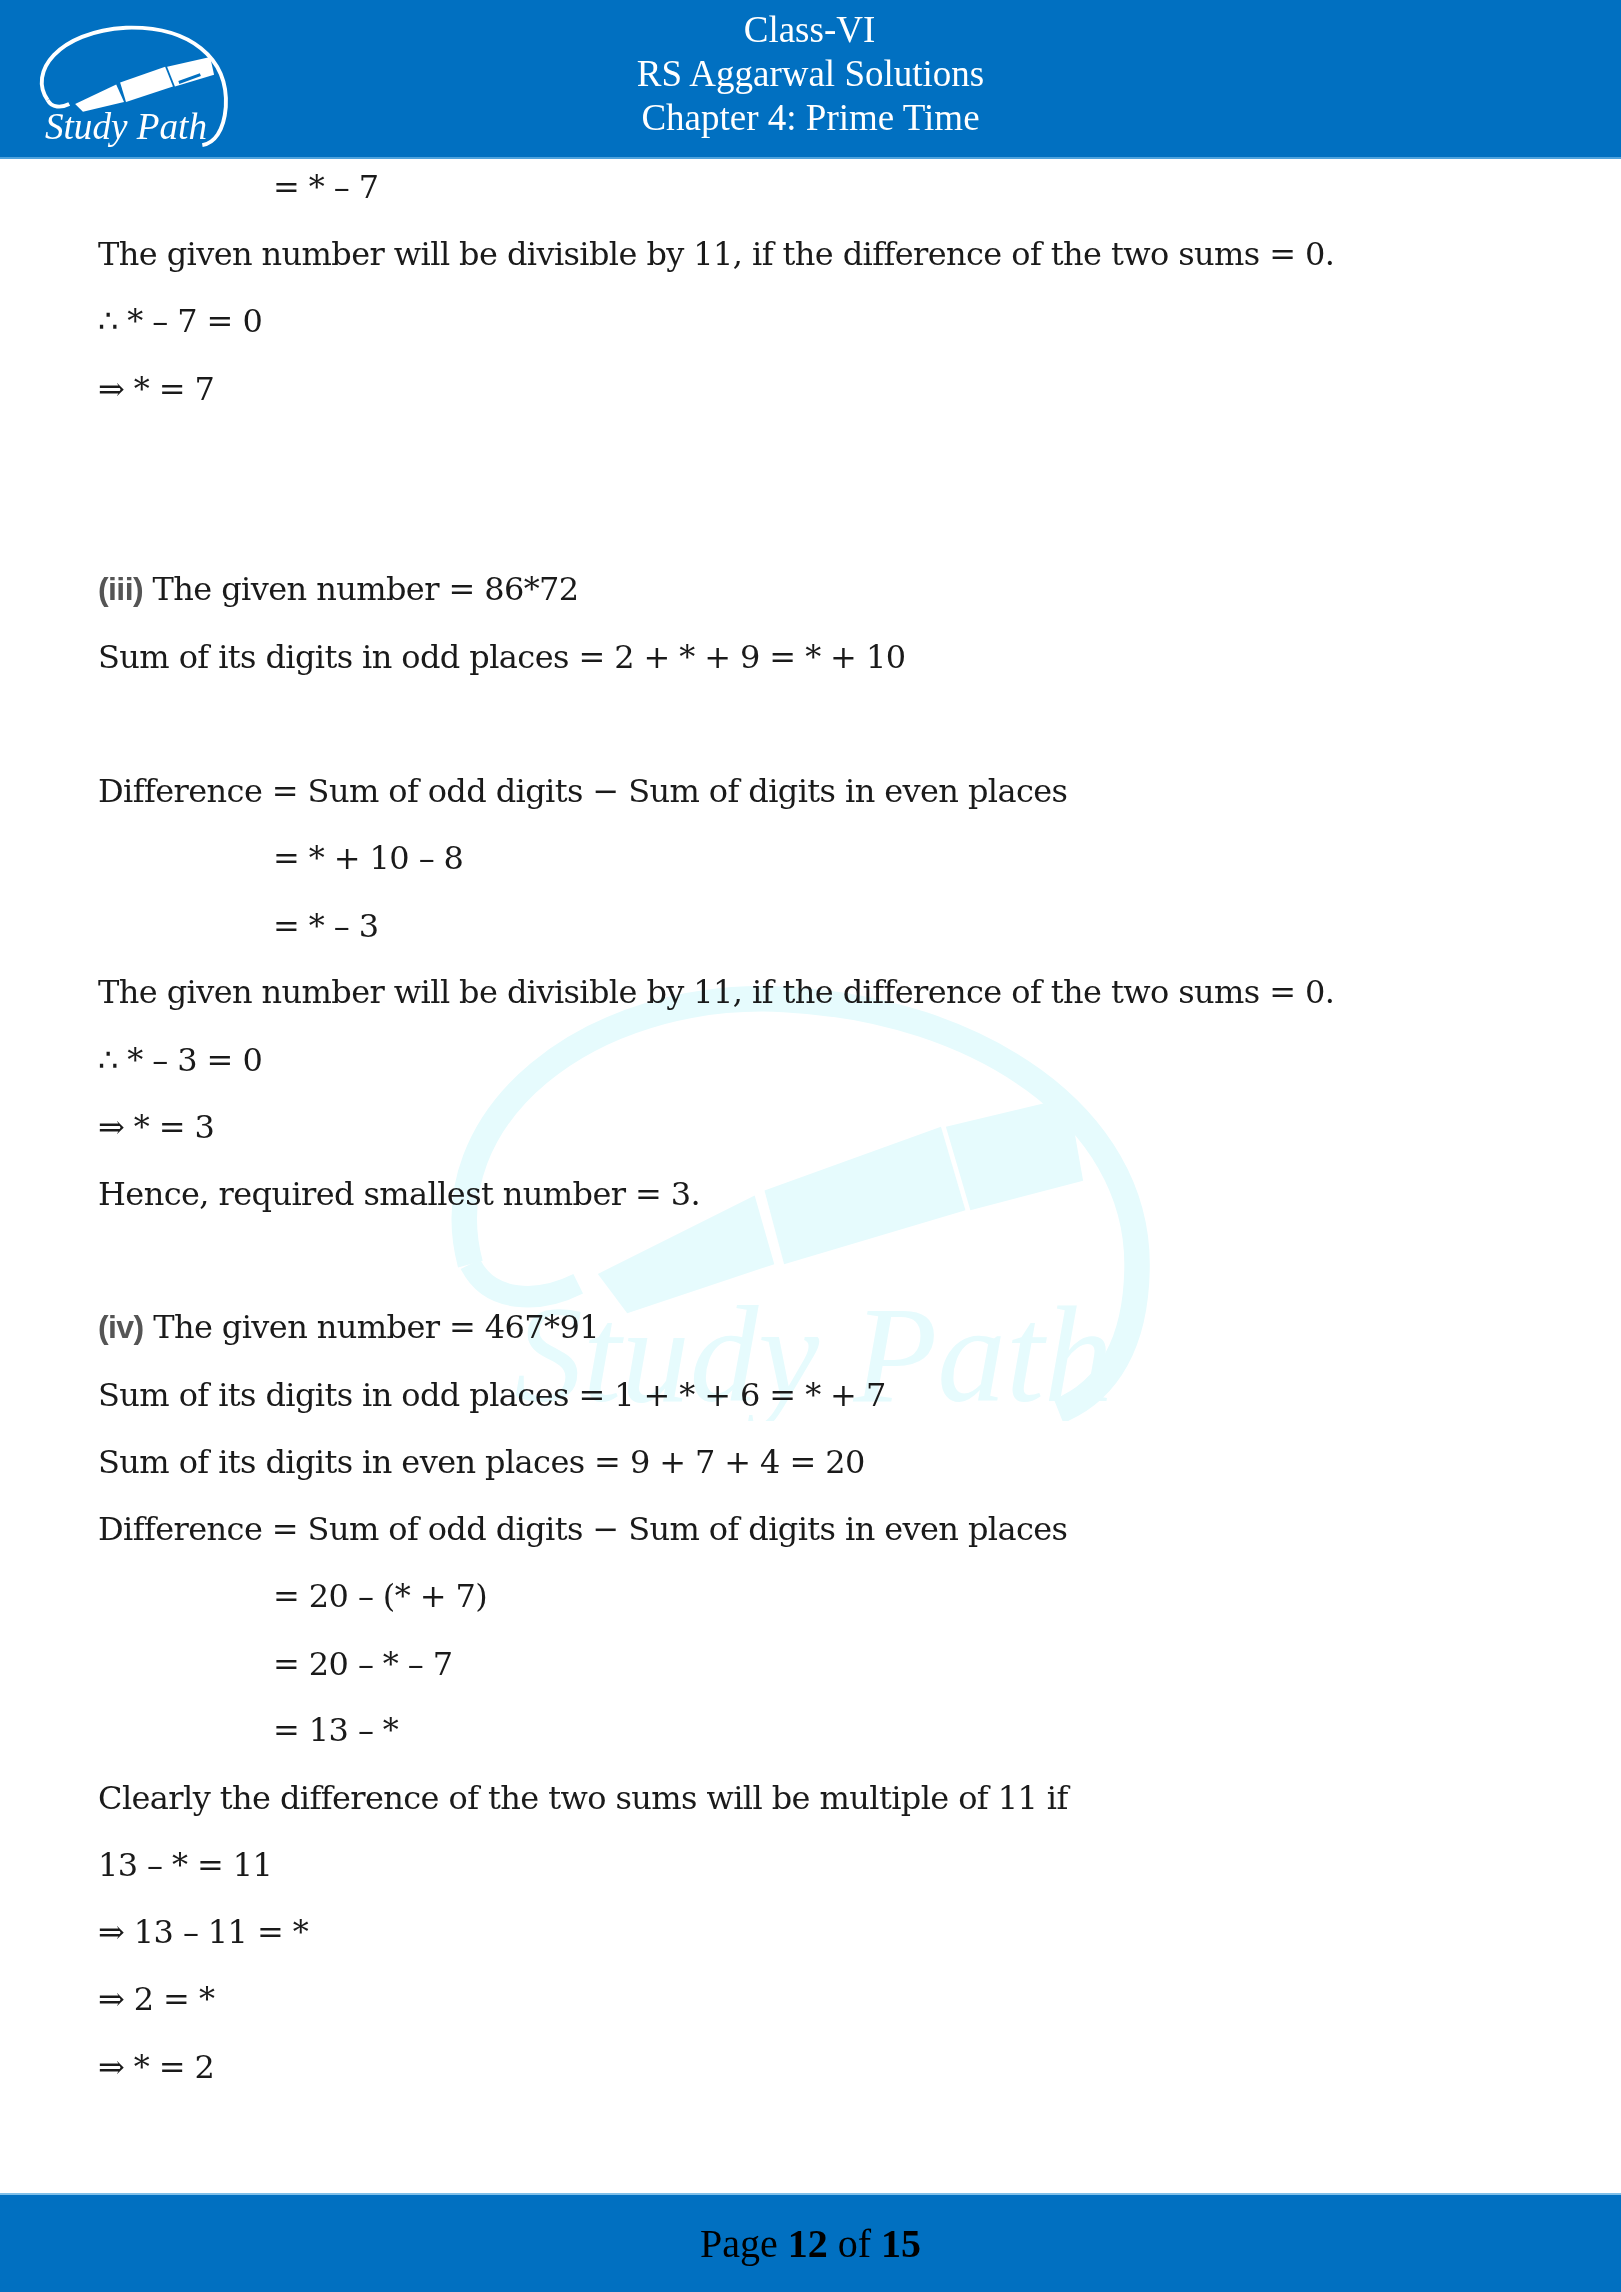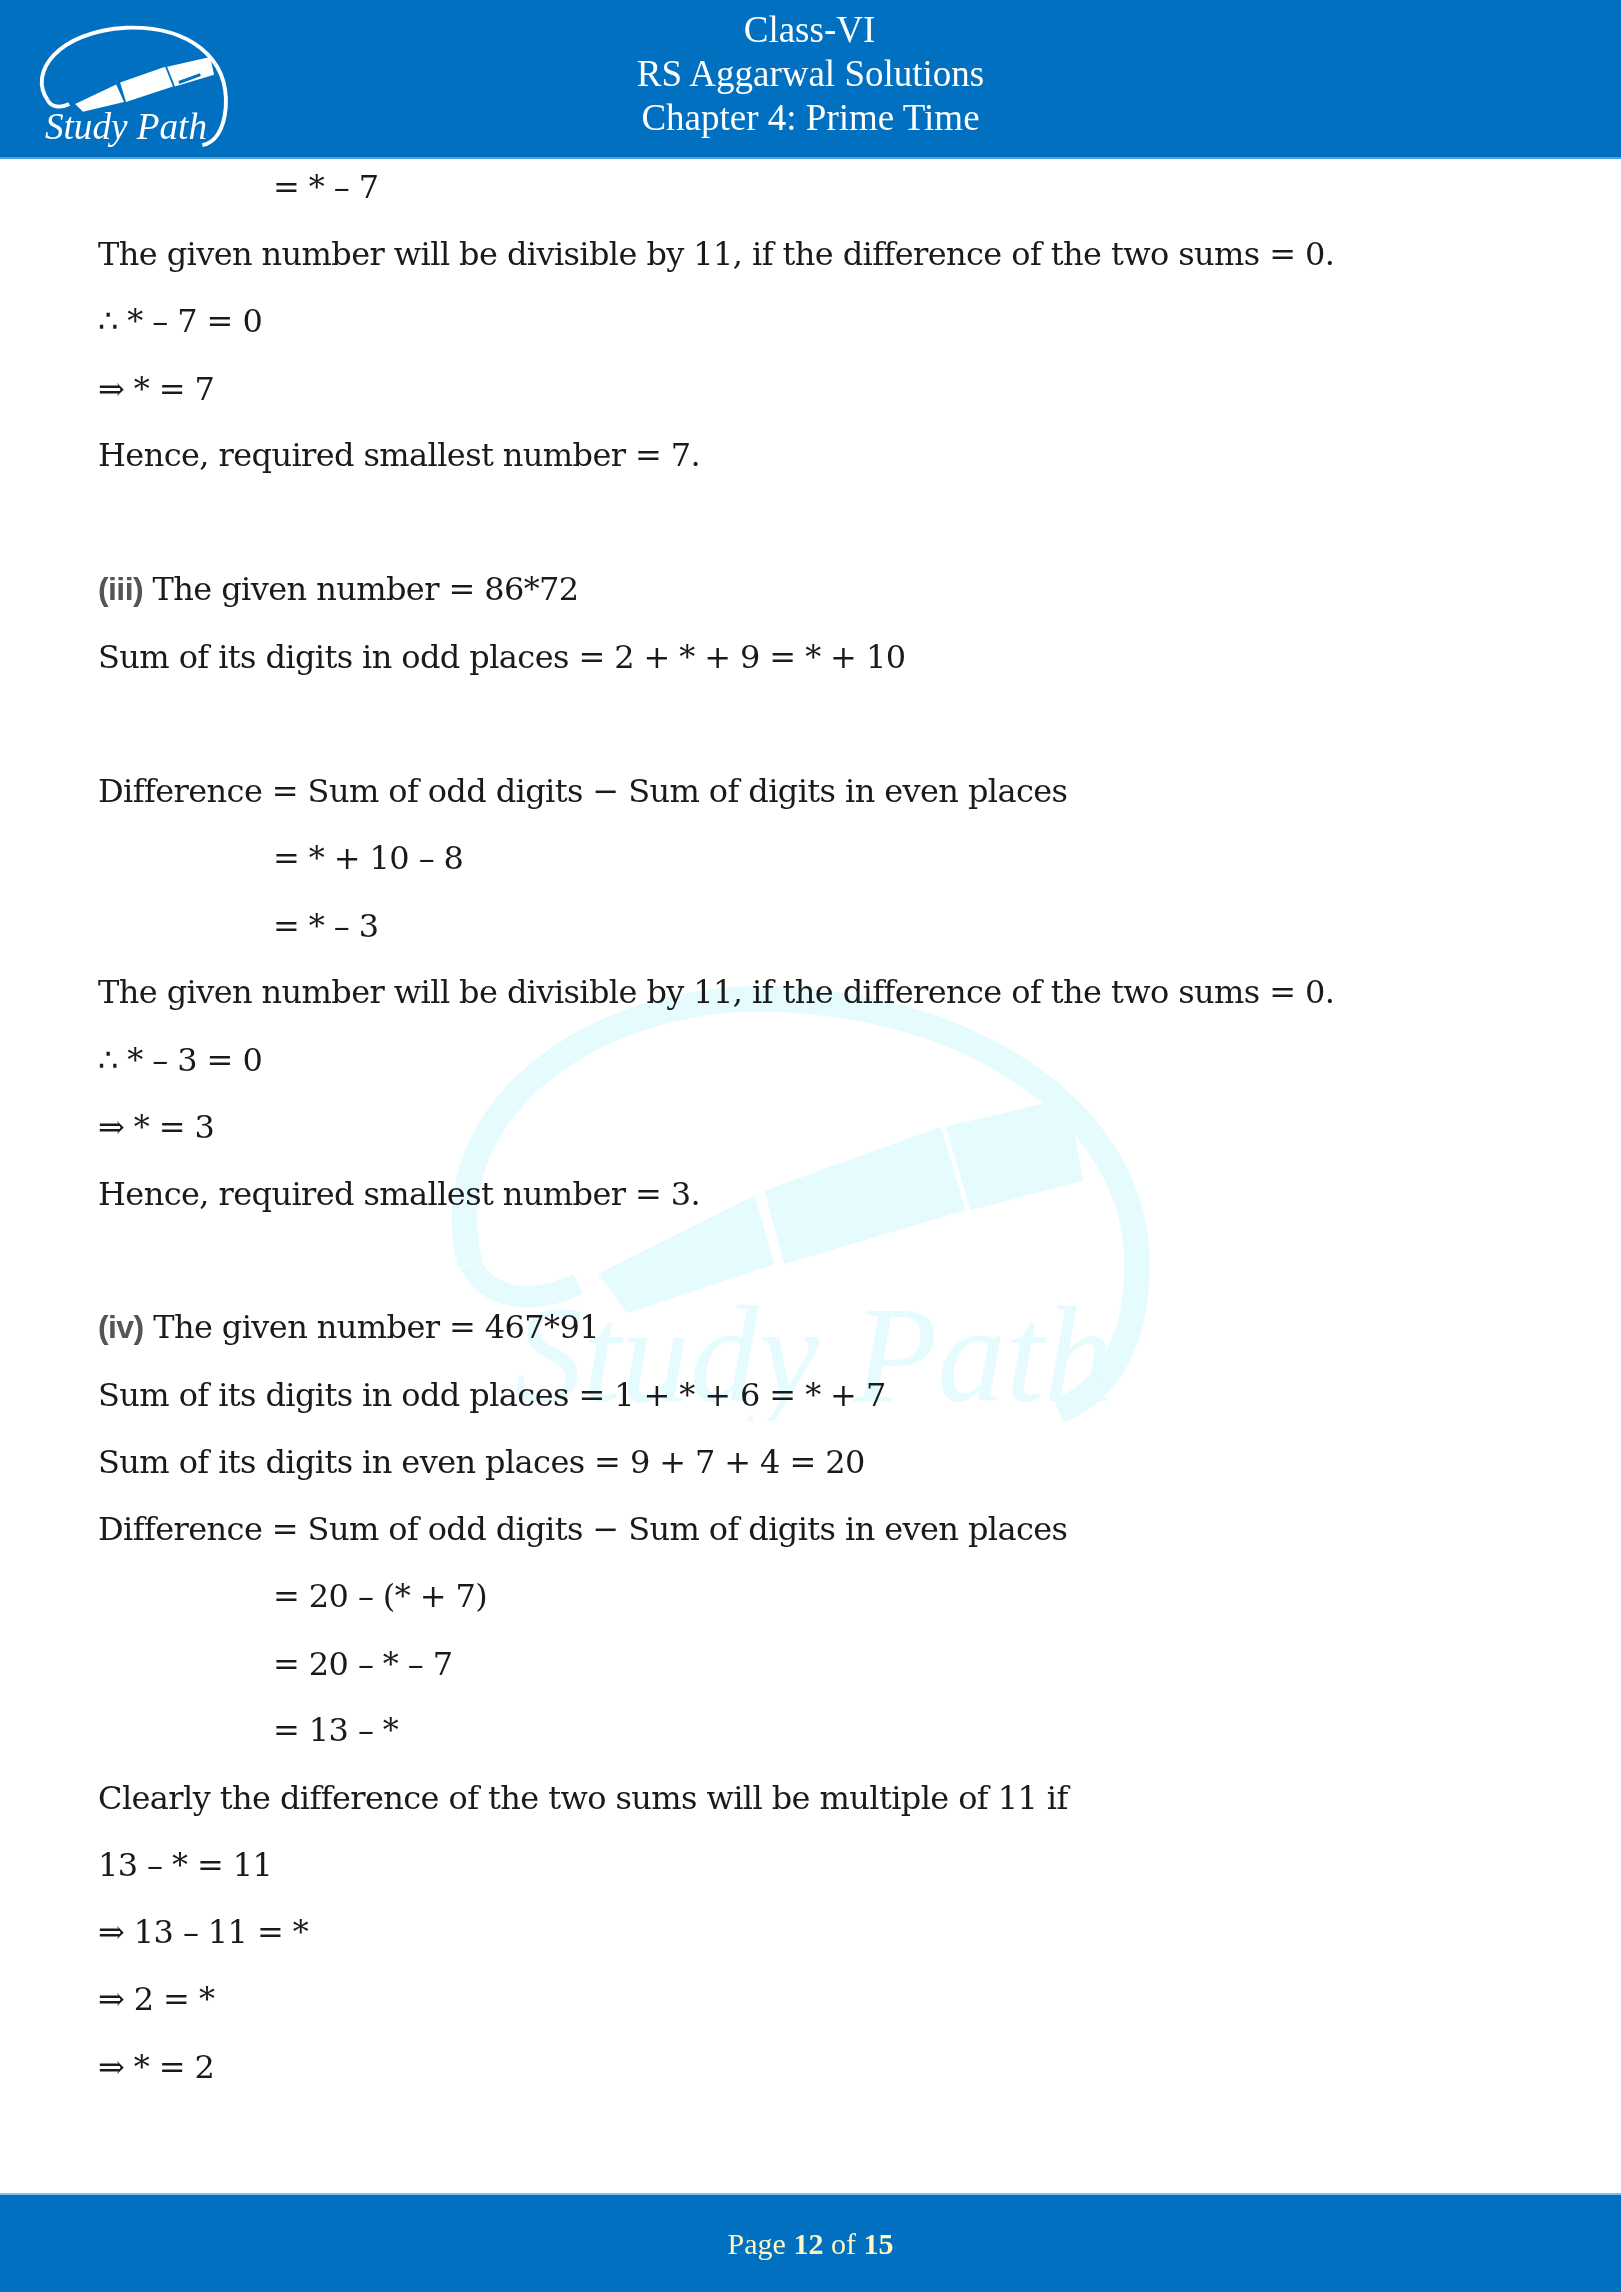--- a/index.html
+++ b/index.html
@@ -35,21 +35,21 @@
     font-family: Liberation Sans, sans-serif; color: #555;
     font-weight: bold;
   }
   .watermark { position: absolute; left: 431px; top: 970px; width: 765px; height: 451px; opacity: 1; }
   .footer {
     position: absolute; left: 0; top: 2193px; width: 1621px; height: 100px;
     background: #0170c1; border-top: 2.9px solid #7fc0ea;
   }
   .footer-text {
     position: absolute; left: 0; width: 1621px; top: 29px; text-align: center;
-    color: #fef9c3; font-size: 30px; line-height: 39px;
+    color: #000000; font-size: 40px; line-height: 39px;
     font-family: "Liberation Serif", "DejaVu Serif", serif;
   }
   .footer-text b { font-weight: bold; }
 </style>
 </head>
 <body>
 
 <div class="header">
   <svg class="logo" viewBox="0 0 220 140">
     <path d="M 30 88 C 10 60, 40 18, 110 14 C 175 12, 215 45, 212 95 C 210 120, 200 132, 188 134" fill="none" stroke="#ffffff" stroke-width="4"></path>
@@ -74,21 +74,20 @@
   <polygon points="340,225 520,160 545,245 360,300" fill="#e6fbfd"></polygon>
   <polygon points="525,160 650,130 665,215 550,245" fill="#e6fbfd"></polygon>
   <text x="390" y="440" fill="#e6fbfd" font-family="Liberation Serif, serif" font-style="italic" font-size="140" text-anchor="middle">Study Path</text>
 </svg>
 
 <div class="content">
   <div class="line indent" style="top:168px">= * – 7</div>
   <div class="line" style="top:235px">The given number will be divisible by 11, if the difference of the two sums = 0.</div>
   <div class="line" style="top:302px">∴ * – 7 = 0</div>
   <div class="line" style="top:370px">⇒ * = 7</div>
-  <div class="line" style="top:436px">Hence, required smallest number = 7.</div>
 
   <div class="line" style="top:570px"><span class="label">(iii)</span><span> The given number = 86*72</span></div>
   <div class="line" style="top:638px">Sum of its digits in odd places = 2 + * + 9 = * + 10</div>
   <div class="line" style="top:772px">Difference = Sum of odd digits − Sum of digits in even places</div>
   <div class="line indent" style="top:839px">= * + 10 – 8</div>
   <div class="line indent" style="top:907px">= * – 3</div>
   <div class="line" style="top:973px">The given number will be divisible by 11, if the difference of the two sums = 0.</div>
   <div class="line" style="top:1041px">∴ * – 3 = 0</div>
   <div class="line" style="top:1108px">⇒ * = 3</div>
   <div class="line" style="top:1175px">Hence, required smallest number = 3.</div>

